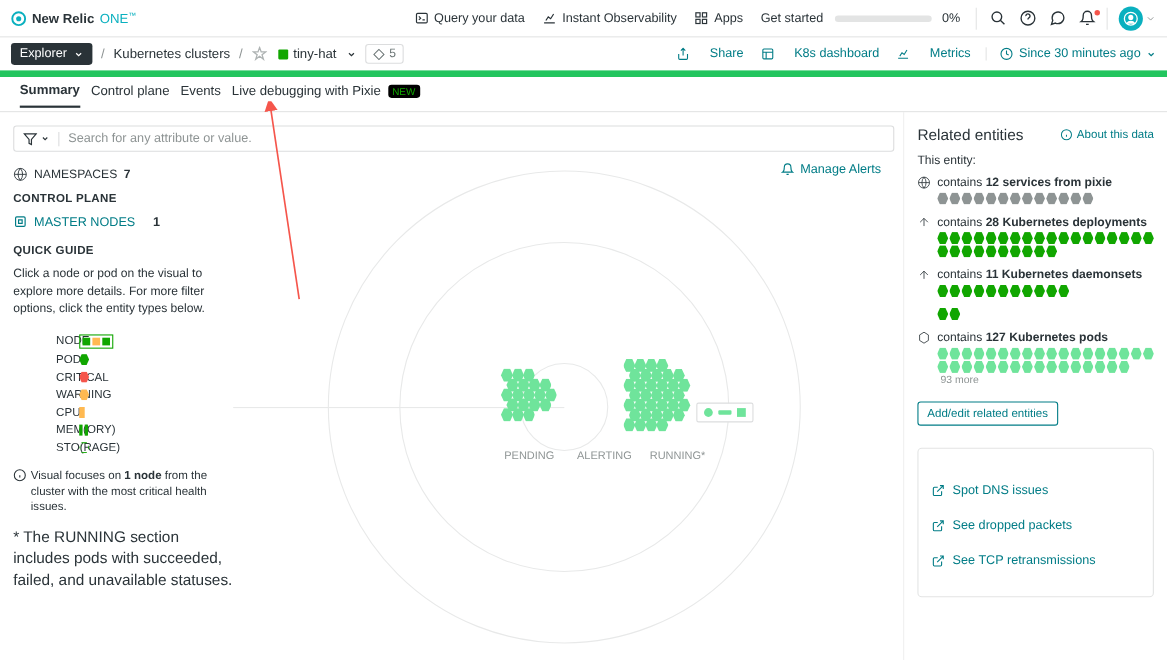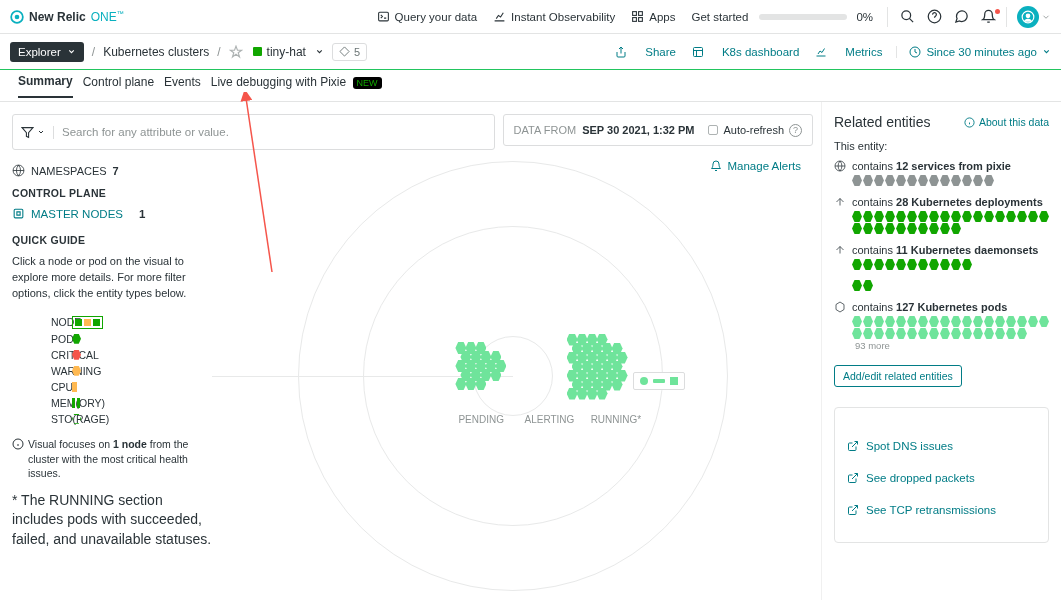--- a/index.html
+++ b/index.html
@@ -13,21 +13,21 @@
 .top-header .spacer { flex: 1; }
 .hdr-item { display: flex; align-items: center; gap: 5px; padding: 0 8px; color: #2a3338; cursor: pointer; font-size: 11.5px; }
 .hdr-progress { width: 88px; height: 6px; background: #e3e4e4; border-radius: 3px; margin-left: 6px; }
 .hdr-pct { margin-left: 4px; color: #2a3338; }
 .hdr-icon { padding: 0 6px; color: #2a3338; cursor: pointer; position: relative; }
 .hdr-icon .dot { position: absolute; top: 0; right: 2px; width: 5px; height: 5px; background: #f5554b; border-radius: 50%; }
 .avatar { width: 22px; height: 22px; border-radius: 50%; background: #0ab0bf; display: flex; align-items: center; justify-content: center; margin-left: 6px; }
 .avatar svg { width: 14px; height: 14px; stroke: #fff; }
 
 
-.sub-header { display: flex; align-items: center; height: 36px; padding: 0 10px; border-bottom: 1px solid #22c55e; }
+.sub-header { display: flex; align-items: center; height: 36px; padding: 0 10px; border-bottom: 6px solid #22c55e; }
 .explorer-btn { background: #2a3338; color: #fff; border-radius: 3px; padding: 4px 8px; display: flex; align-items: center; gap: 6px; font-size: 11.5px; cursor: pointer; }
 .crumb-sep { color: #8e9494; margin: 0 8px; }
 .crumb { font-size: 12px; color: #2a3338; cursor: pointer; }
 .entity { display: flex; align-items: center; gap: 5px; }
 .entity .sq { width: 9px; height: 9px; background: #11a600; border-radius: 1px; }
 .chev { margin-left: 4px; }
 .count-chip { display: flex; align-items: center; gap: 4px; border: 1px solid #dcddde; padding: 2px 6px; border-radius: 3px; margin-left: 8px; font-size: 11px; color: #6b7575; }
 .sub-header .spacer { flex: 1; }
 .sub-link { display: flex; align-items: center; gap: 18px; color: #017c86; font-size: 11.5px; padding: 0 8px; cursor: pointer; }
 .time-link { display: flex; align-items: center; gap: 5px; color: #017c86; font-size: 11.5px; border-left: 1px solid #e3e4e4; padding-left: 12px; margin-left: 6px; cursor: pointer; }
@@ -39,21 +39,21 @@
 .new-badge { background: #000000; color: #11a600; font-size: 9px; padding: 1px 4px; border-radius: 3px; margin-left: 3px; }
 .arrow-annot { position: absolute; left: 240px; top: 22px; pointer-events: none; }
 
 
 .main { display: flex; height: calc(600px - 34px - 36px - 32px); }
 .left { flex: 1; padding: 12px 8px 12px 12px; display: flex; flex-direction: column; overflow: hidden; }
 .right { width: 240px; padding: 12px; border-left: 1px solid #f0f0f0; overflow-y: auto; }
 
 
 .filter-row { display: flex; gap: 8px; }
-.filter-box { flex: 1; display: flex; align-items: center; border: 1px solid #dcddde; border-radius: 3px; height: 36px; padding: 0 8px; }
+.filter-box { flex: 1; display: flex; align-items: center; border: 1px solid #dcddde; border-radius: 3px; height: 24px; padding: 0 8px; }
 .filter-icon { border-right: 1px solid #dcddde; padding-right: 8px; margin-right: 8px; display: flex; align-items: center; gap: 3px; cursor: pointer; }
 .filter-input { border: none; outline: none; flex: 1; font-size: 11.5px; }
 .filter-input::placeholder { color: #8e9494; }
 .date-box { display: flex; align-items: center; border: 1px solid #dcddde; border-radius: 3px; height: 32px; padding: 0 10px; gap: 6px; font-size: 11px; }
 .date-box .lbl { color: #8e9494; }
 .date-box .val { font-weight: 600; }
 .auto-refresh { display: flex; align-items: center; gap: 5px; margin-left: 8px; }
 .auto-refresh .sw { width: 10px; height: 10px; border: 1px solid #aeb3b3; border-radius: 2px; }
 .qmark { width: 13px; height: 13px; border: 1px solid #8e9494; border-radius: 50%; display: flex; align-items: center; justify-content: center; font-size: 9px; color: #8e9494; }
 
@@ -280,29 +280,20 @@
       <div class="filter-box">
         <div class="filter-icon">
           <svg width="13" height="13" viewBox="0 0 24 24" fill="none" stroke="#2a3338" stroke-width="2">
               <path d="M22 3H2l8 9.46V19l4 2v-8.54L22 3z"></path>
             </svg>
           <svg width="8" height="8" viewBox="0 0 24 24" fill="none" stroke="#2a3338" stroke-width="3">
               <path d="M6 9l6 6 6-6"></path>
             </svg>
         </div>
         <input class="filter-input" placeholder="Search for any attribute or value." style="">
-      </div>
-      <div class="date-box">
-        <span class="lbl">DATA FROM</span>
-        <span class="val">SEP 30 2021, 1:32 PM</span>
-        <div class="auto-refresh">
-          <span class="sw"></span>
-          <span>Auto-refresh</span>
-          <span class="qmark">?</span>
-        </div>
       </div>
     </div>
 
     <div class="alerts-link">
       <svg width="12" height="12" viewBox="0 0 24 24" fill="none" stroke="#017c86" stroke-width="2">
           <path d="M6 8a6 6 0 0112 0c0 7 3 9 3 9H3s3-2 3-9M10 21h4"></path>
         </svg>
       <span>Manage Alerts</span>
     </div>
 

